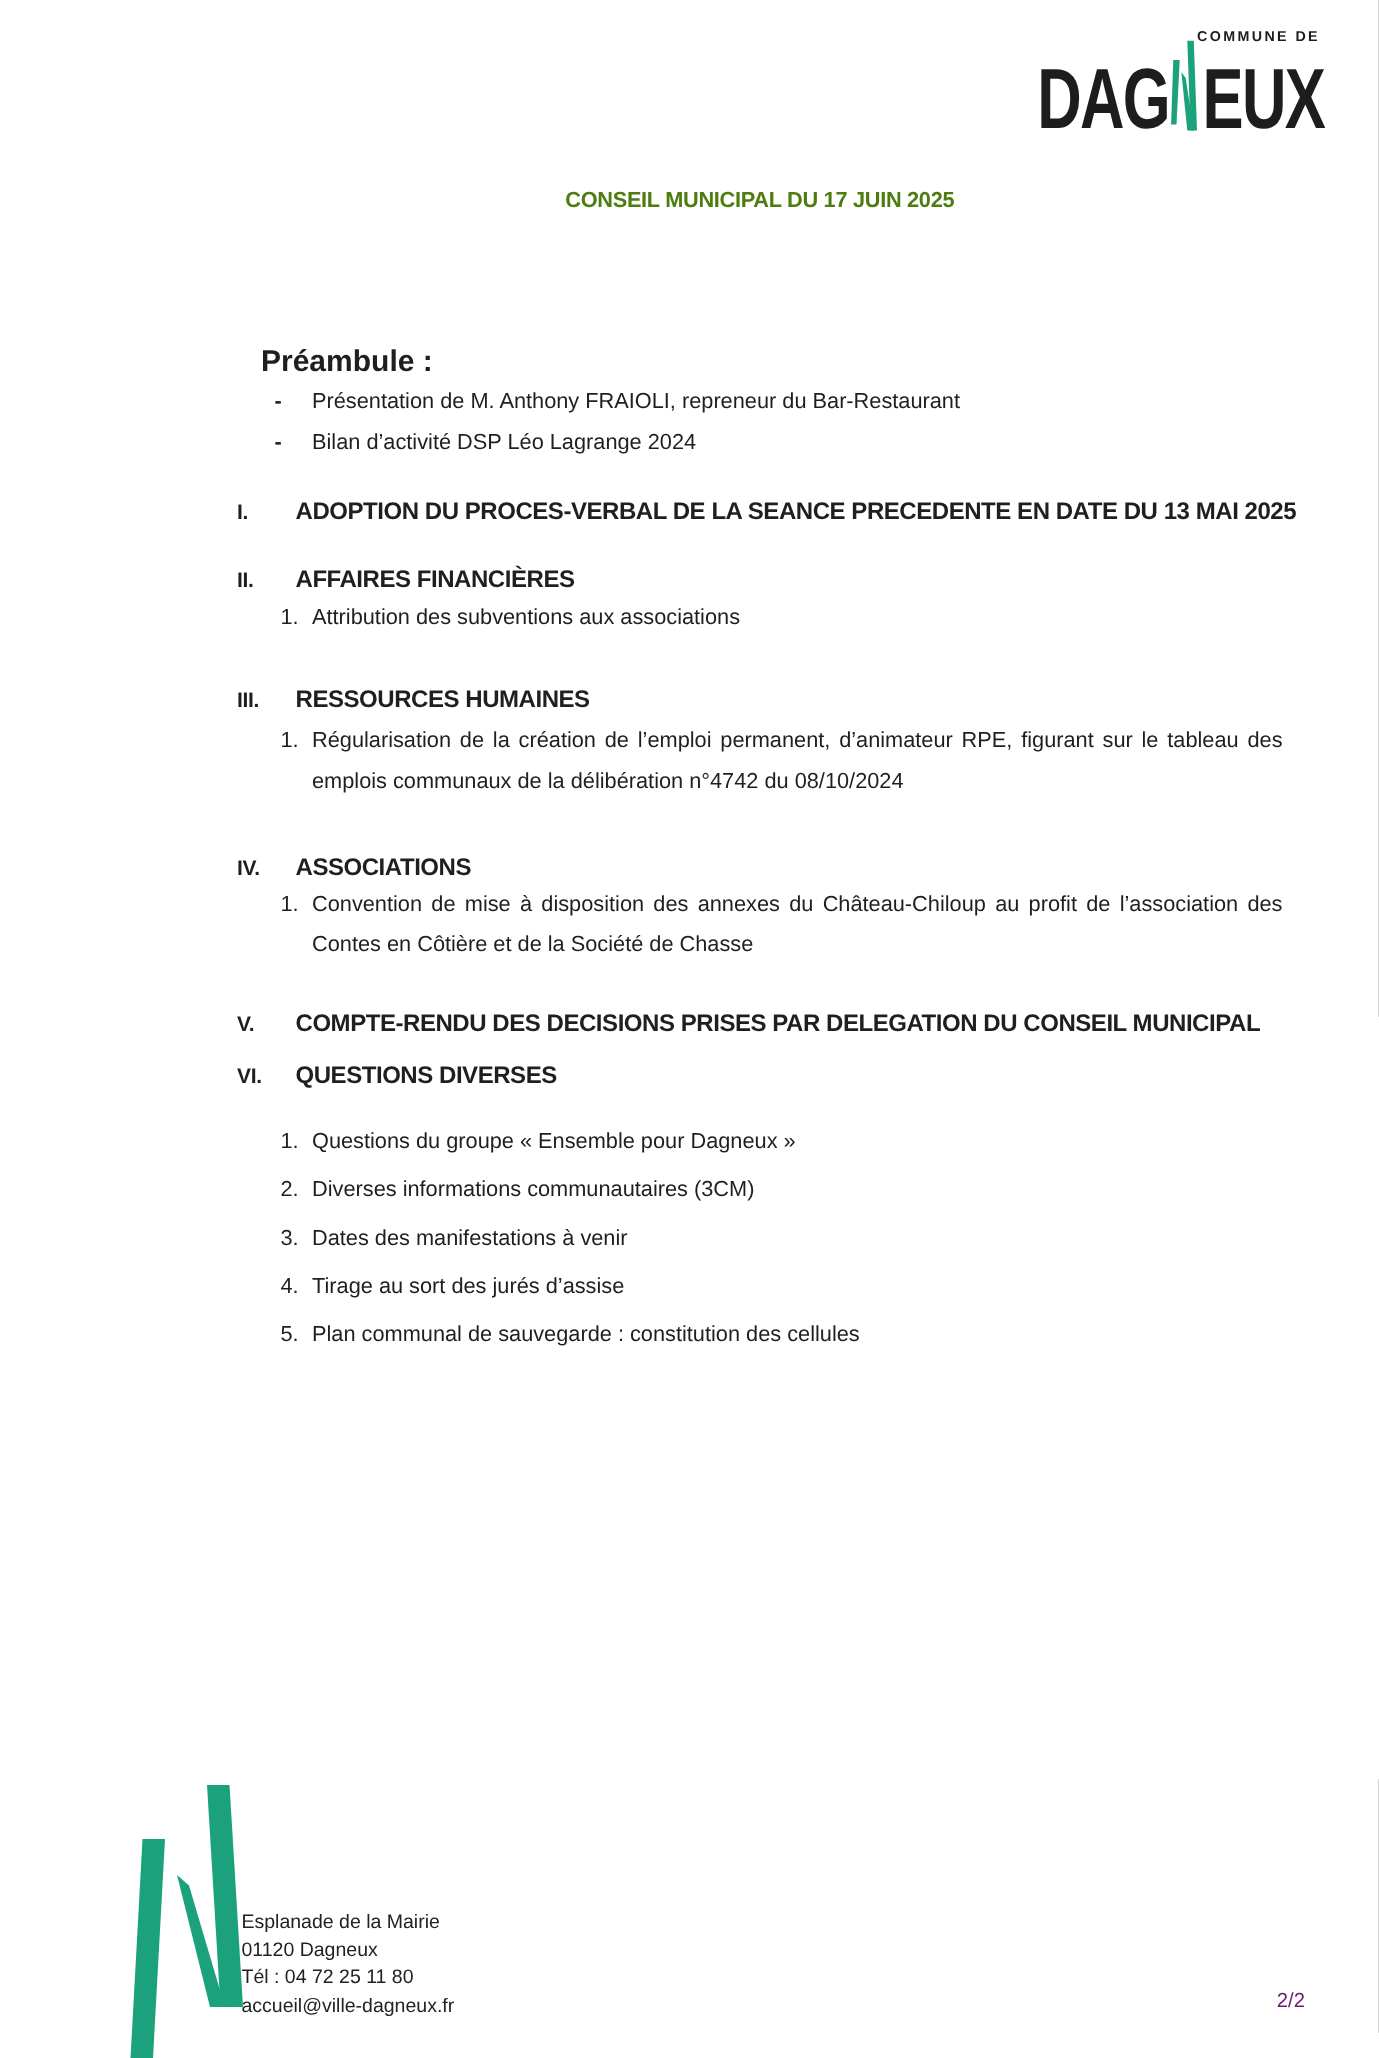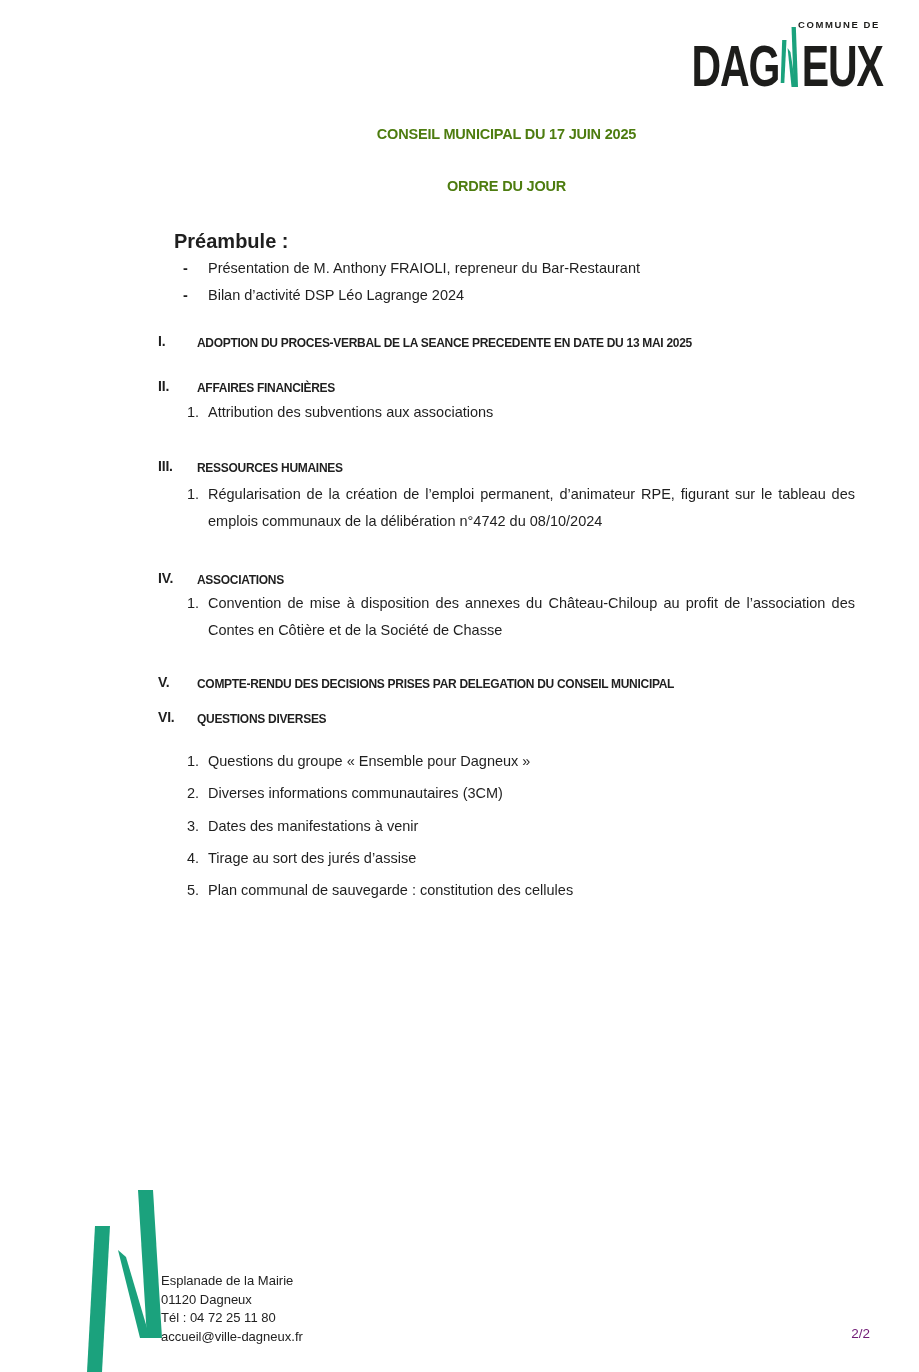--- a/index.html
+++ b/index.html
@@ -36,21 +36,21 @@
   .preamble-label {
     position:absolute; left:158px; top:230px;
     font-weight:bold; font-size:20px;margin-left:16px;
   }
   .preamble-list { position:absolute; left:158px; top:255px; width:697px; }
   .p-item { position:relative; padding-left:50px; line-height:27px; font-size:14.5px; }
   .p-item .dash { position:absolute; left:25px; font-weight:bold; }
   
   .section { position:absolute; left:158px; width:720px; white-space:nowrap; }
   .numeral { display:inline-block; width:39px; font-weight:bold; font-size:14px; letter-spacing:-0.2px; vertical-align:top; }
-  .stitle  { display:inline-block; font-weight:bold; font-size:12px; letter-spacing:-0.3px; }
+  .stitle  { display:inline-block; font-weight:bold; font-size:16px; letter-spacing:-0.3px; }
   .items { position:absolute; left:158px; width:697px; }
   .item { position:relative; padding-left:50px; line-height:27px; font-size:14.5px; }
   .item .inum { position:absolute; left:29px; }
   .item .itext { display:block; }
   .item .just { text-align:justify; }
   .items.spread .item { line-height:26px; margin-bottom:6.3px; }
   
   .footer-n { position:absolute; left:86px; top:1188px; }
   .address { position:absolute; left:161px; top:1272px; font-size:13px; line-height:18.6px; color:#222; }
   .pagenum { position:absolute; right:71px; top:1326px; font-size:13.5px; color:#701a75; }
@@ -68,21 +68,20 @@
       <svg class="logo-n" width="29" height="61" viewBox="0 0 27 61">
         <polygon class="green" points="2,13 8,13 5,56 0,56"></polygon>
         <polygon class="green" points="15,0 21,0 24,60 18,60"></polygon>
         <polygon class="green" points="9.5,21 13.5,25 21,60 15,60"></polygon>
       </svg>
       <span class="letters">EUX</span>
     </div>
   </div>
 
   <div class="title">CONSEIL MUNICIPAL DU 17 JUIN 2025</div>
-  <div class="subtitle">ORDRE DU JOUR</div>
 
   <div class="preamble-label">Préambule :</div>
   <div class="preamble-list">
     <div class="p-item">
       <span class="dash">-</span>
       <span>Présentation de M. Anthony FRAIOLI, repreneur du Bar-Restaurant</span>
     </div>
     <div class="p-item">
       <span class="dash">-</span>
       <span>Bilan d’activité DSP Léo Lagrange 2024</span>

